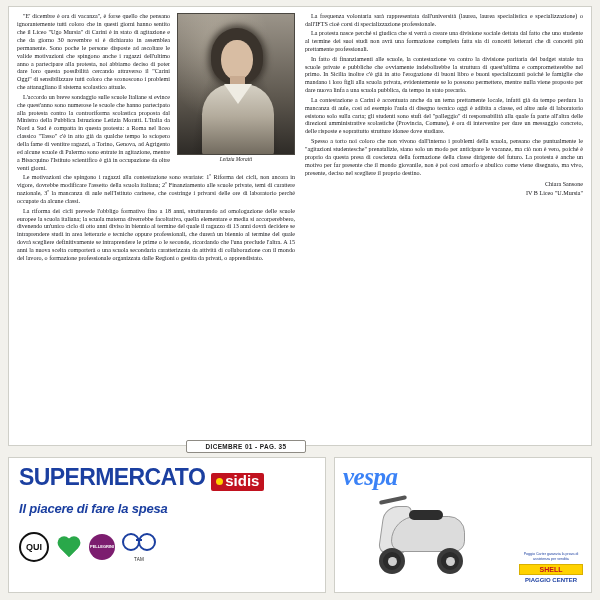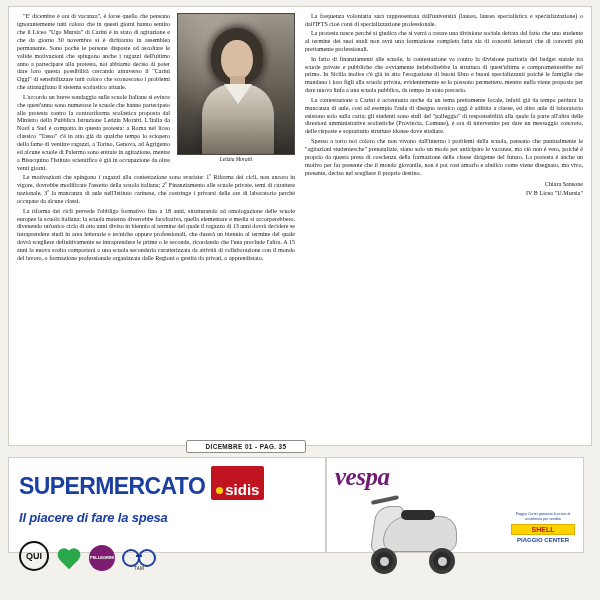--- a/index.html
+++ b/index.html
@@ -145,23 +145,23 @@
     justify-content: center;
     box-sizing: border-box;
   }
 
   
   .ads {
     position: absolute;
     left: 8px;
     top: 457px;
     width: 584px;
-    height: 96px;
-    display: flex;
-    gap: 0;
+    height: 136px;
+    display: flex;
+    gap: 8px;
   }
 
   .ad-sidis {
     width: 318px;
     background: #ffffff;
     border: 1px solid #cfcfc8;
     box-sizing: border-box;
     position: relative;
     padding: 8px 10px 4px 10px;
   }
@@ -180,21 +180,21 @@
   }
   .sidis-logo {
     display: inline-flex;
     align-items: center;
     gap: 2px;
     background: #c1121f;
     color: #ffffff;
     font-family: "Liberation Sans", sans-serif;
     font-weight: bold;
     font-size: 15px;
-    padding: 16px 5px 1px 5px;
+    padding: 0 5px 1px 5px;
     border-radius: 2px;
     line-height: 1.1;
   }
   .sidis-logo .dot {
     display: inline-block;
     width: 7px; height: 7px;
     background: #ffd200;
     border-radius: 50%;
   }
   .sidis-slogan {
@@ -211,21 +211,21 @@
     align-items: flex-end;
     gap: 7px;
     margin-top: 10px;
   }
   .brand {
     text-align: center;
   }
   .brand-mark {
     height: 30px;
     display: flex;
-    align-items: flex-end;
+    align-items: center;
     justify-content: center;
   }
   .brand-sub {
     font-family: "Liberation Sans", sans-serif;
     font-size: 4.6px;
     color: #222;
     margin-top: 1px;
     letter-spacing: .2px;
   }
   .qui-circle {
@@ -282,21 +282,21 @@
     border: 1px solid #cfcfc8;
     box-sizing: border-box;
     position: relative;
     padding: 6px 8px;
   }
   .vespa-word {
     font-family: "Liberation Serif", serif;
     font-style: italic;
     font-weight: bold;
     font-size: 25px;
-    color: #701a75;
+    color: #3b82f6;
     letter-spacing: -0.5px;
     line-height: 1;
   }
   .vespa-scooter {
     position: absolute;
     left: 38px;
     top: 38px;
     width: 120px;
     height: 82px;
   }

